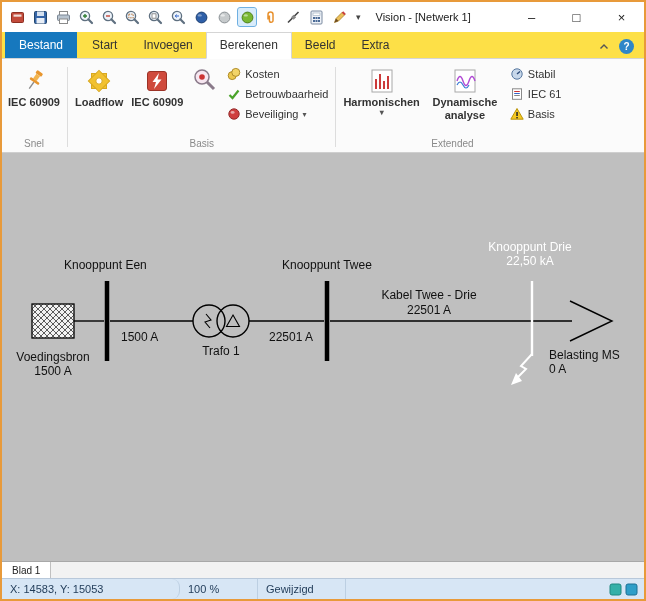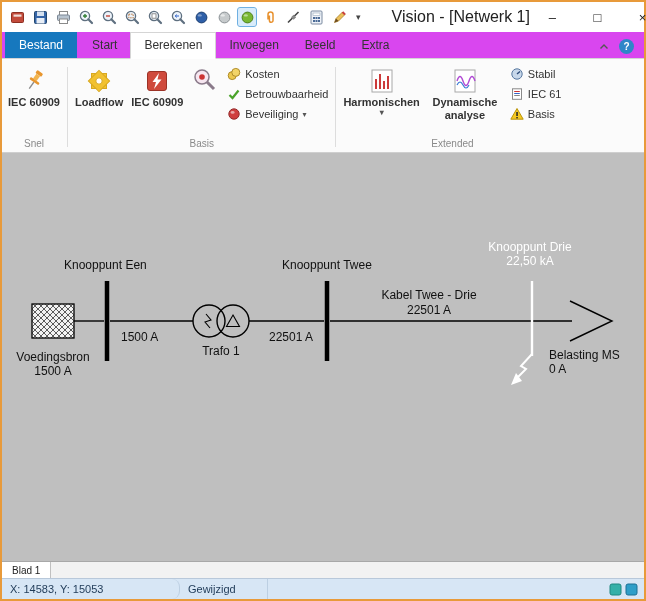--- a/index.html
+++ b/index.html
@@ -7,26 +7,26 @@
 
   .window{width:646px;height:601px;border:2px solid #e89a3a;display:flex;flex-direction:column;background:#fff;}
 
   
   .titlebar{flex:0 0 30px;display:flex;align-items:center;background:#fff;padding-left:6px;}
   .qat{display:flex;align-items:center;gap:5px;}
   .icon16{width:18px;height:18px;display:flex;align-items:center;justify-content:center;border-radius:2px;}
   .icon16.selected{background:#d9ecfb;outline:1px solid #6fb0e2;}
   .icon16 svg{display:block;}
   .qat-drop{font-size:9px;color:#444;padding:0 3px;cursor:default;}
-  .title-text{font-size:16px;color:#222;margin-left:28px;white-space:nowrap;}
+  .title-text{font-size:11px;color:#222;margin-left:12px;white-space:nowrap;}
   .win-controls{margin-left:auto;display:flex;height:100%;}
   .win-btn{width:45px;height:100%;display:flex;align-items:center;justify-content:center;font-size:13px;color:#222;}
 
   
-  .tabrow{flex:0 0 27px;display:flex;align-items:flex-end;background:#d946ef;border-bottom:1px solid #d5d5d5;}
+  .tabrow{flex:0 0 27px;display:flex;align-items:flex-end;background:#fde047;border-bottom:1px solid #d5d5d5;}
   .tab{padding:5px 13px 6px;font-size:12px;color:#333;white-space:nowrap;}
   .tab.file{background:#1678be;color:#fff;margin:0 2px 0 3px;padding:6px 14px;}
   .tab.active{background:#fff;border:1px solid #d5d5d5;border-bottom:1px solid #fff;margin-bottom:-1px;}
   .tabrow-right{margin-left:auto;display:flex;align-items:center;gap:9px;padding:0 10px 4px 0;}
   .collapse-btn svg{display:block;}
   .help-btn{width:15px;height:15px;border-radius:50%;background:#2f86c8;color:#fff;font-size:10px;font-weight:bold;display:flex;align-items:center;justify-content:center;}
 
   
   .ribbon{flex:0 0 94px;display:flex;background:#fbfbfb;border-bottom:1px solid #cfcfcf;overflow:hidden;padding-top:3px;}
   .group{display:flex;flex-direction:column;padding:0 1px;}
@@ -182,22 +182,22 @@
     <div class="win-controls">
       <div class="win-btn">–</div>
       <div class="win-btn">□</div>
       <div class="win-btn">×</div>
     </div>
   </div>
 
   <div class="tabrow">
     <div class="tab file">Bestand</div>
     <div class="tab">Start</div>
+    <div class="tab">Invoegen</div>
     <div class="tab active">Berekenen</div>
-    <div class="tab">Invoegen</div>
     <div class="tab">Beeld</div>
     <div class="tab">Extra</div>
     <div class="tabrow-right">
       <div class="collapse-btn">
         <svg width="12" height="12">
             <path d="M2.5 7.5 L6 4 L9.5 7.5" fill="none" stroke="#555" stroke-width="1.4"></path>
           </svg>
       </div>
       <div class="help-btn">?</div>
     </div>
@@ -409,20 +409,21 @@
       <text x="547" y="220">0 A</text>
     </svg>
   </div>
 
   <div class="sheetbar">
     <div class="sheettab">Blad 1</div>
   </div>
 
   <div class="statusbar">
     <div class="scell coords">X: 14583, Y: 15053</div>
+    <div class="scell zoom">100 %</div>
     <div class="scell state">Gewijzigd</div>
     <div class="status-right">
       <span class="sicon">
         <svg width="13" height="13">
             <rect x="1" y="1" width="11" height="11" rx="2" fill="#35b0a8" stroke="#1f8880"></rect>
           </svg>
       </span>
       <span class="sicon">
         <svg width="13" height="13">
             <rect x="1" y="1" width="11" height="11" rx="2" fill="#2f9ec8" stroke="#1d7094"></rect>

